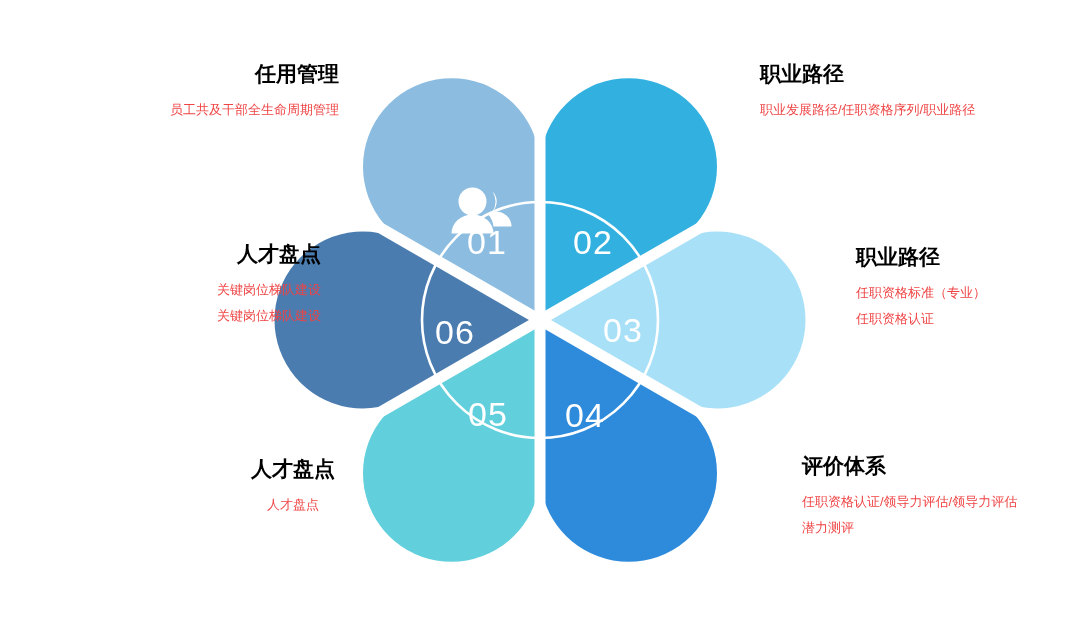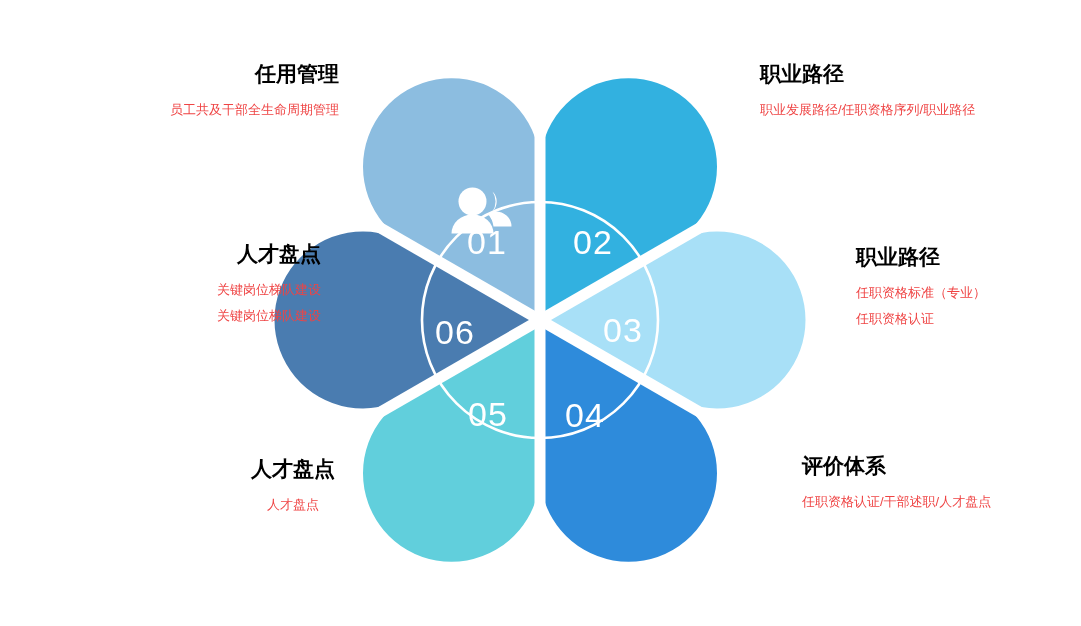--- a/index.html
+++ b/index.html
@@ -212,21 +212,22 @@
   </div>
 
   <div class="label-block align-left" id="label-03">
     <div class="l-title">职业路径</div>
     <div class="l-sub">任职资格标准（专业）</div>
     <div class="l-sub">任职资格认证</div>
   </div>
 
   <div class="label-block align-left" id="label-04">
     <div class="l-title">评价体系</div>
-    <div class="l-sub">任职资格认证/干部述职/人才盘点</div>
+    <div class="l-sub">任职资格认证/领导力评估/领导力评估</div>
+    <div class="l-sub">潜力测评</div>
   </div>
 
   <div class="label-block align-center" id="label-05">
     <div class="l-title">人才盘点</div>
     <div class="l-sub">人才盘点</div>
   </div>
 
   <div class="label-block align-right" id="label-06">
     <div class="l-title">人才盘点</div>
     <div class="l-sub">关键岗位梯队建设</div>

